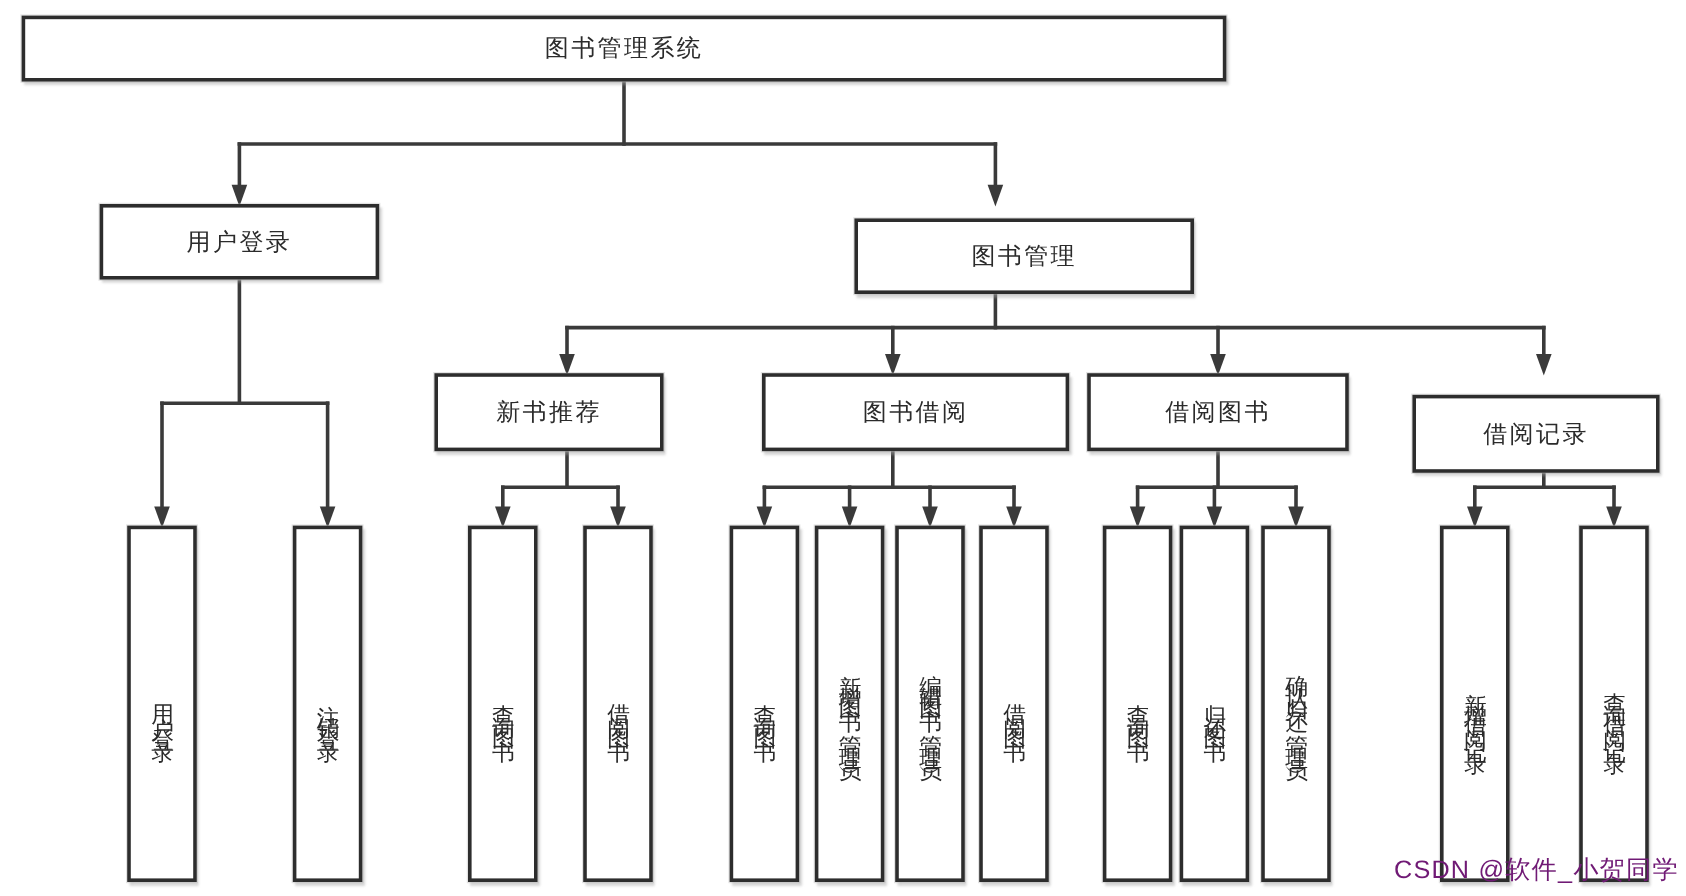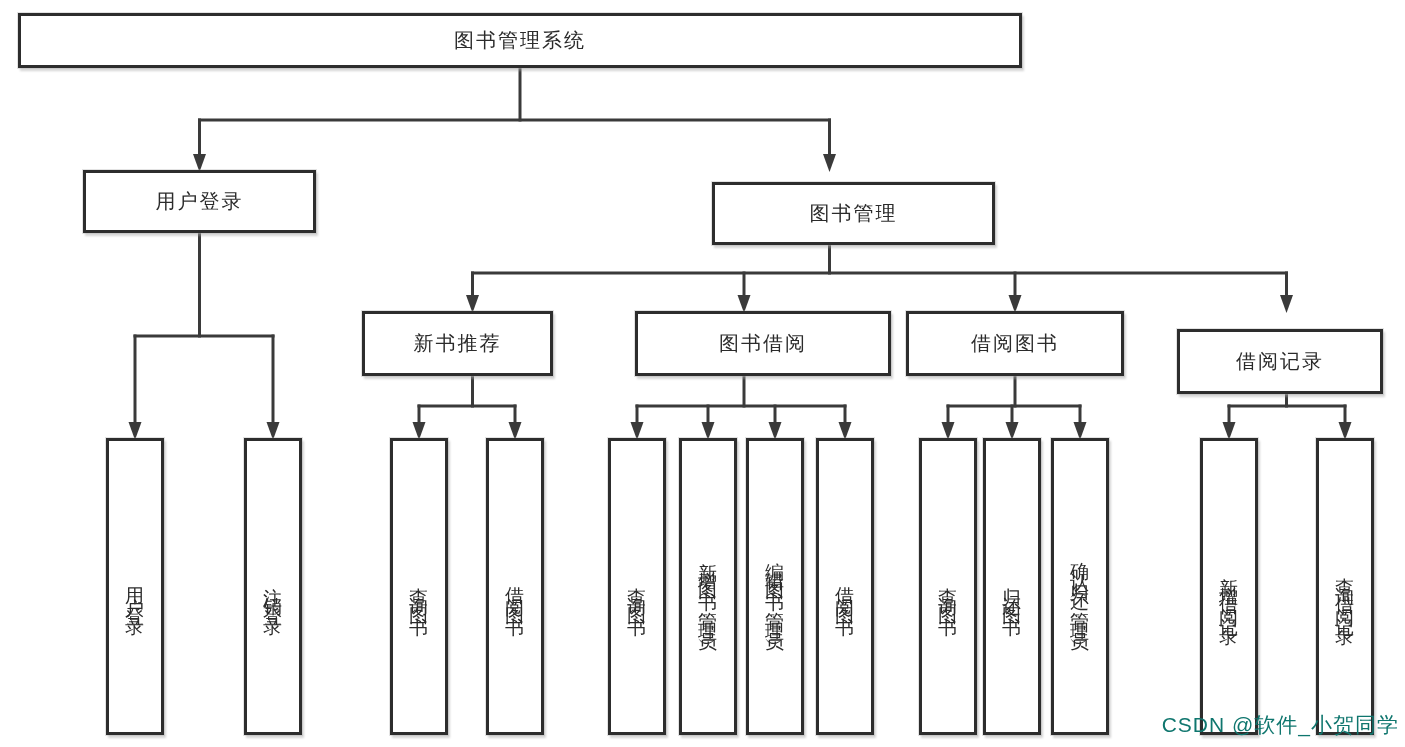--- a/index.html
+++ b/index.html
@@ -47,21 +47,21 @@
     letter-spacing: 10px;
     white-space: normal;
     line-height: 1;
     margin-bottom: -10px;
   }
   .watermark {
     position: absolute;
     right: 6px;
     bottom: 8px;
     font-size: 21px;
-    color: #0f766e;
+    color: #701a75;
     letter-spacing: 1px;
     white-space: nowrap;
     z-index: 5;
   }
 </style>
 </head>
 <body>
 
 <div id="canvas">
   <svg id="connectors" viewBox="0 0 1405 747" xmlns="http://www.w3.org/2000/svg">

